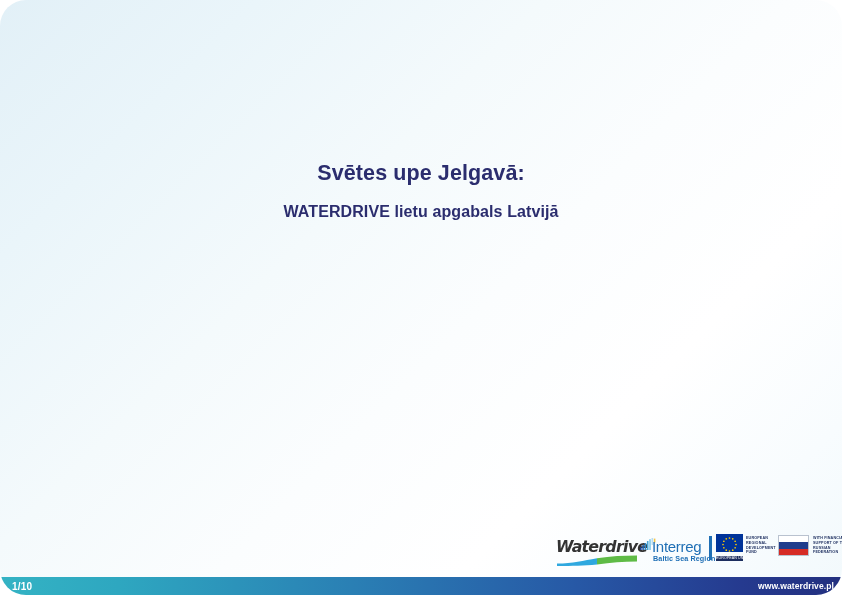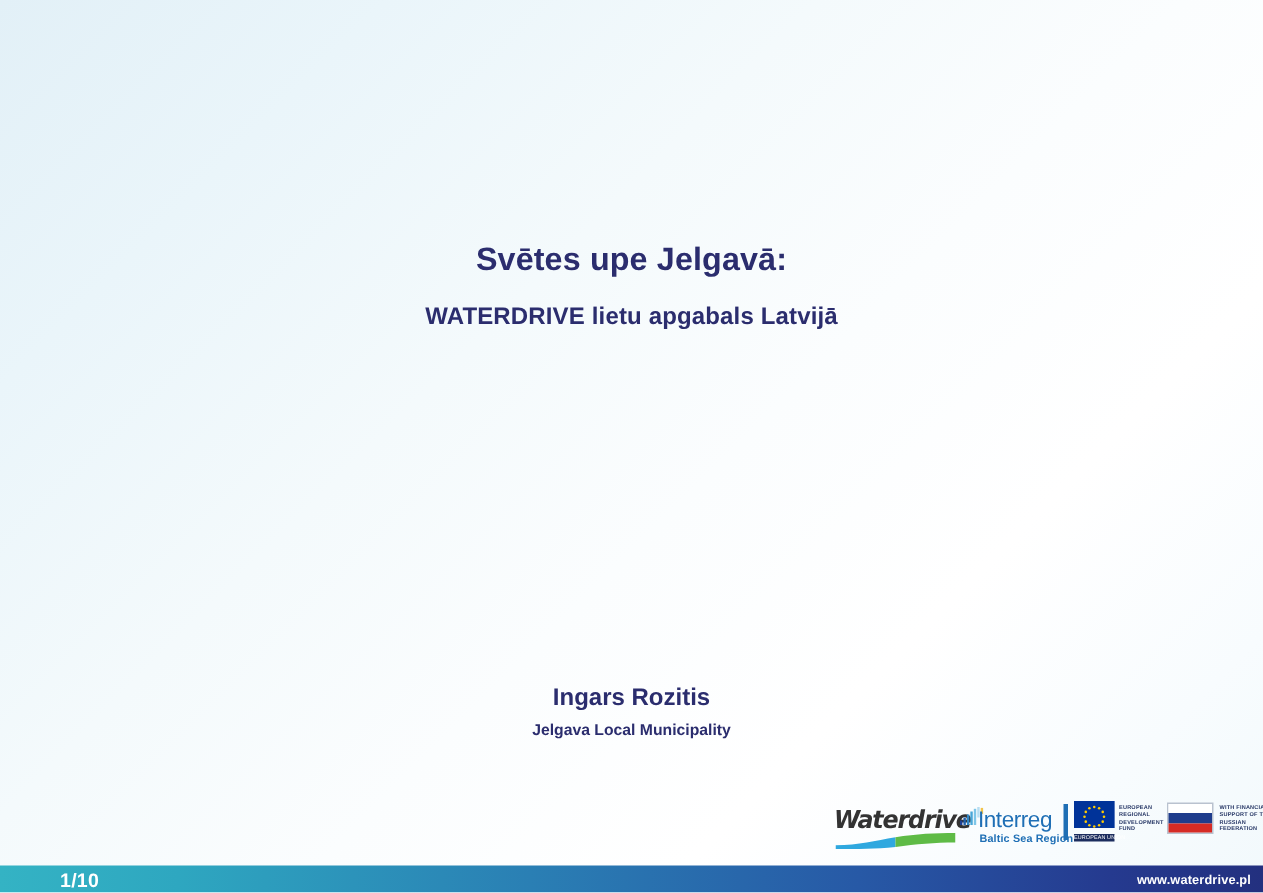--- a/index.html
+++ b/index.html
@@ -21,20 +21,21 @@
     background:
       linear-gradient(135deg,
         #e2f0f7 0%,
         #eaf5fa 18%,
         #f4fafc 38%,
         #fbfdfe 55%,
         #ffffff 72%,
         #f8fcfe 88%,
         #f2f9fc 100%);
     overflow: hidden;
+    border-radius: 26px;
   }
 
   
   #title-block {
     position: absolute;
     left: 0;
     top: 158px;
     width: 842px;
     text-align: center;
   }
@@ -243,23 +244,23 @@
     bottom: 0;
     width: 842px;
     height: 18px;
     background: linear-gradient(90deg, #34b3c4 0%, #2ea7c0 14%, #2a7fb4 42%, #2759a6 68%, #253a8f 88%, #23307f 100%);
     display: flex;
     align-items: center;
     justify-content: space-between;
   }
   #footer-page {
     color: #ffffff;
-    font-size: 13px;
-    font-weight: bold;
-    margin-left: 40px;
+    font-size: 10px;
+    font-weight: bold;
+    margin-left: 12px;
     letter-spacing: 0.2px;
     text-align: center;
   }
   #footer-url {
     color: #ffffff;
     font-size: 8.5px;
     margin-right: 8px;
     letter-spacing: 0.1px;
     font-weight: bold;
   }
@@ -267,24 +268,20 @@
 </head>
 <body>
 
 <div id="slide">
 
   <div id="title-block">
     <div id="title-line-1" class="title-line">Svētes upe Jelgavā:</div>
     <div id="title-line-2" class="title-line">WATERDRIVE lietu apgabals Latvijā</div>
   </div>
 
-  <div id="author-block">
-    <div id="author-name">Ingars Rozitis</div>
-    <div id="author-affiliation">Jelgava Local Municipality</div>
-  </div>
 
   <div id="logo-strip">
 
     <div id="logo-waterdrive">
       <div id="waterdrive-wordmark">Waterdrive</div>
       <svg id="waterdrive-wave" viewBox="0 0 80 11" preserveAspectRatio="none">
         <path d="M0,8.5 C16,8.5 26,5.5 40,3.2 L40,9.6 C26,11 16,11 0,11 Z" fill="#2fa8df"></path>
         <path d="M40,3.2 C54,1 66,0.4 80,0.4 L80,6.6 C66,6.6 54,7.6 40,9.6 Z" fill="#5fbb46"></path>
       </svg>
     </div>

